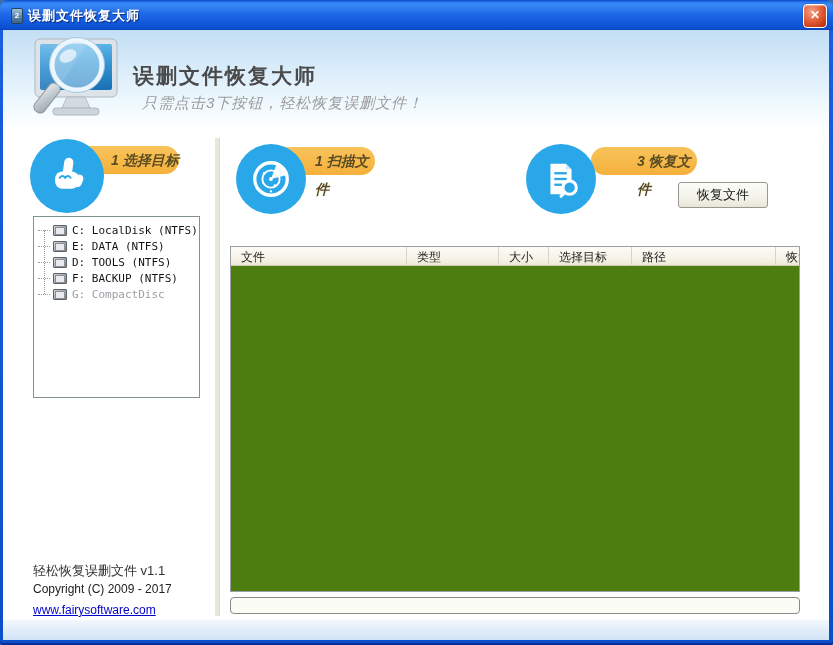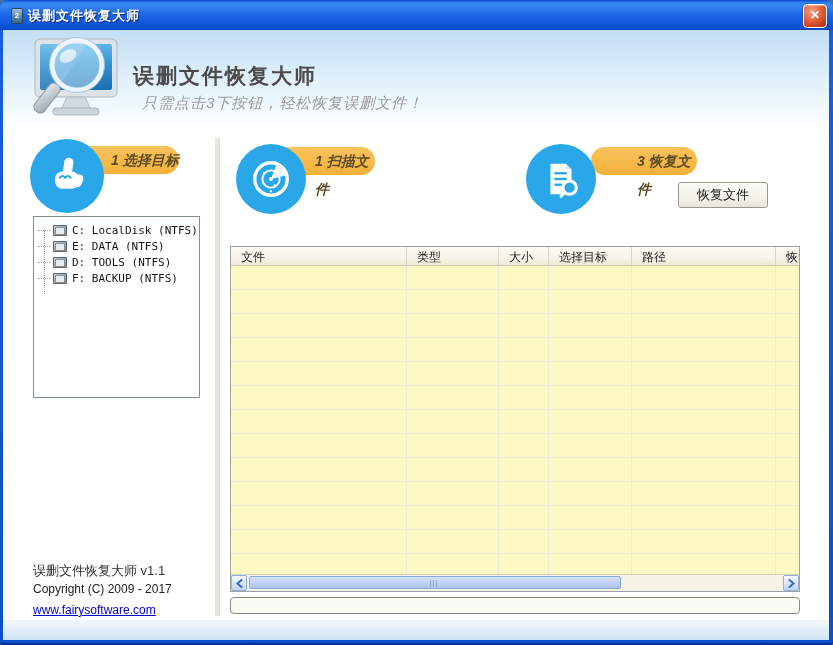--- a/index.html
+++ b/index.html
@@ -50,21 +50,21 @@
     background:linear-gradient(180deg,#ffffff 0%,#f4f3ec 55%,#e6e4d6 100%);
     box-shadow:inset 0 0 0 1px #cfe0f6, 0 1px 1px rgba(0,0,0,.12);}
   .btn-recover{left:675px;top:152px;width:90px;height:26px;line-height:24px;border:1px solid #98988f;
     background:linear-gradient(180deg,#fcfcf9 0%,#f1f0e7 70%,#e8e6d8 100%);}
   
   .search-box{position:absolute;left:227px;top:187px;width:570px;height:22px;box-sizing:border-box;
     border:1px solid #a6a6a6;background:#fff;font-size:12px;padding:0 6px;font-family:"Liberation Sans",sans-serif;}
   .search-box::placeholder{font-style:italic;color:#8d8d8d;}
   
   .grid{position:absolute;left:227px;top:216px;width:570px;height:346px;box-sizing:border-box;border:1px solid #9aa0a4;
-    background:#fef9c3;display:flex;flex-direction:column;overflow:hidden;}
+    background:#4d7c0f;display:flex;flex-direction:row;overflow:hidden;}
   .grid-header{display:flex;height:18px;flex:none;background:linear-gradient(180deg,#fdfcf6 0%,#f3f0e1 80%,#ebe7d4 100%);
     border-bottom:1px solid #cfcbb8;overflow:hidden;}
   .th{box-sizing:border-box;flex:none;font-size:12px;color:#1f1f1f;padding:2px 0 0 10px;border-right:1px solid #d9d5c4;cursor:pointer;white-space:nowrap;overflow:hidden;}
   .grid-body{flex:1;overflow:hidden;}
   .tr{display:flex;height:24px;box-sizing:border-box;border-bottom:1px solid #edebdf;cursor:default;}
   .td{box-sizing:border-box;flex:none;border-right:1px solid #eceadd;height:100%;}
   
   .hscroll{flex:none;height:16px;background:#f5f2e6;border-top:1px solid #d8d4c4;position:relative;display:flex;}
   .sb-btn{width:16px;height:100%;flex:none;box-sizing:border-box;border:1px solid #95ade0;border-radius:2px;
     background:linear-gradient(180deg,#f7faff 0%,#dbe6fa 50%,#c4d4f2 100%);display:flex;align-items:center;justify-content:center;cursor:pointer;}
@@ -159,23 +159,30 @@
             </span>
             <span class="drive-label">D: TOOLS (NTFS)</span>
           </div>
           <div class="drive-item">
             <span class="tree-dots"></span>
             <span class="drive-icon">
               <i></i>
             </span>
             <span class="drive-label">F: BACKUP (NTFS)</span>
           </div>
+          <div class="drive-item disabled">
+            <span class="tree-dots"></span>
+            <span class="drive-icon">
+              <i></i>
+            </span>
+            <span class="drive-label">G: CompactDisc</span>
+          </div>
         </div>
 
-      <div class="about-version">误删文件恢复大师 v1.1</div>
+      <div class="about-version">轻松恢复误删文件 v1.1</div>
       <div class="about-copy">Copyright (C) 2009 - 2017</div>
       <div class="about-link">www.fairysoftware.com</div>
 
       <div class="panel-divider"></div>
 
       <div class="badge" style="left:266px;top:117px;width:106px;padding-left:46px;box-sizing:border-box;">1 扫描文件</div>
       <div class="circle" style="left:233px;top:114px;width:70px;height:70px;">
         <svg width="46" height="46" viewBox="0 0 48 48">
           <circle cx="24" cy="24" r="17" fill="none" stroke="#ffffff" stroke-width="3.5"></circle>
           <circle cx="24" cy="24" r="9" fill="none" stroke="#ffffff" stroke-width="2"></circle>

